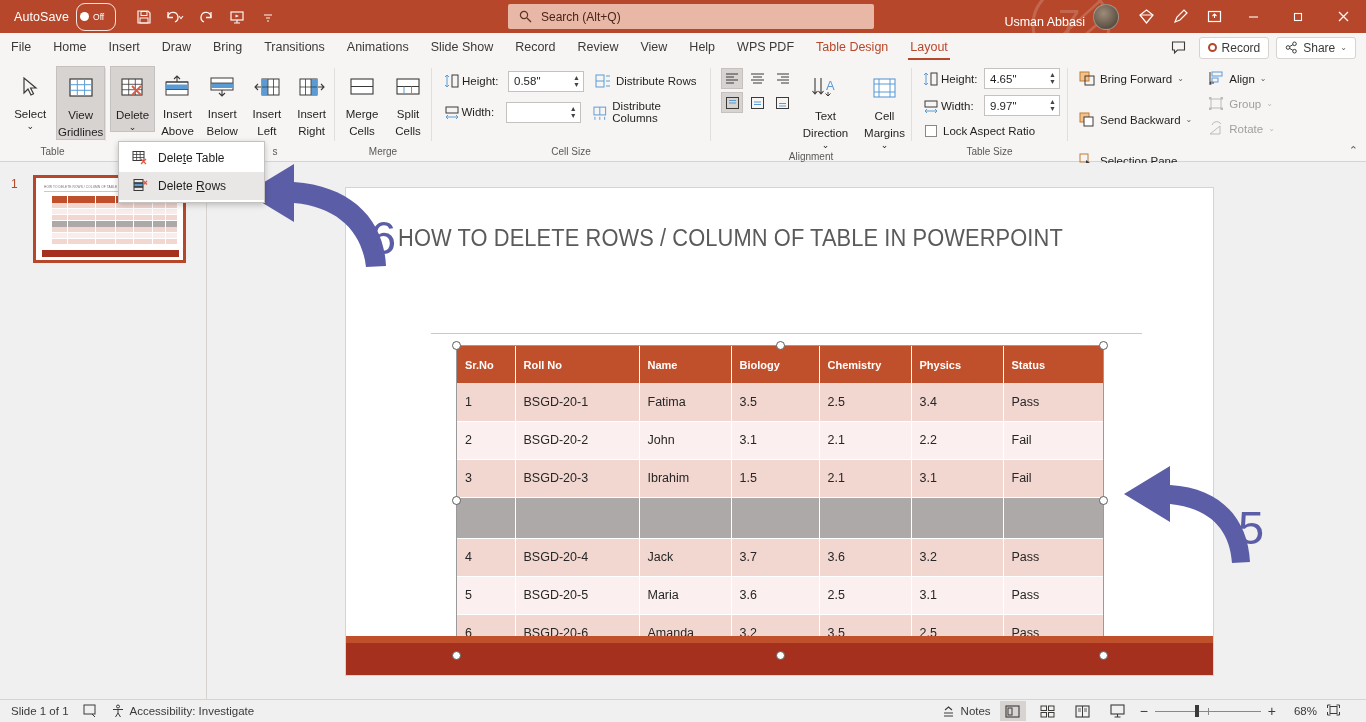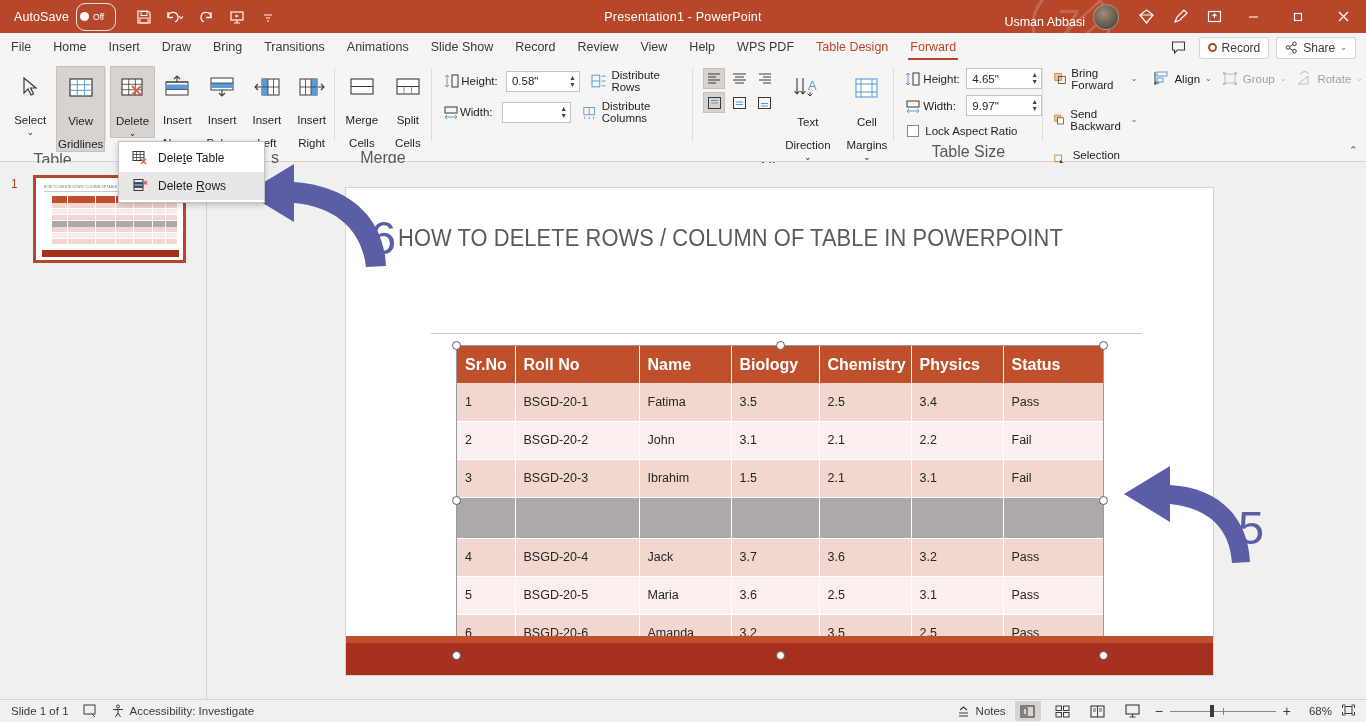--- a/index.html
+++ b/index.html
@@ -95,30 +95,30 @@
 
   
   .ribbon {
     position:absolute; left:0; top:62px; width:1366px; height:100px;
     background:#f7f5f4; border-bottom:1px solid #d6d3d1;
     display:flex; align-items:stretch;
   }
   .rgroup { position:relative; display:flex; flex-direction:column; }
   .rgroup .gbody { flex: 1; display:flex; align-items:flex-start; padding-top: 4px; }
   .rgroup .glabel {
-    height: 17px; line-height: 15px; text-align:center; font-size: 16px; color:#5a5856;
+    height: 17px; line-height: 15px; text-align:center; font-size: 10px; color:#5a5856;
   }
   .gsep { width:1px; background:#e1dfdd; margin: 6px 0 20px 0; }
 
   .bigbtn {
     width: 56px; display:flex; flex-direction:column; align-items:center;
     padding-top: 4px; font-size: 11.5px; color:#201f1e; line-height: 13px; text-align:center;
   }
   .bigbtn .ic { height: 34px; display:flex; align-items:center; justify-content:center; }
-  .bigbtn .cap { margin-top: 10px; }
+  .bigbtn .cap { margin-top: 4px; }
   .bigbtn .chev { font-size: 9px; line-height: 8px; margin-top: 1px; }
   .bigbtn.sel { background:#d6d3d1; border:1px solid #c4c1bf; }
   .bigbtn.open { background:#d6d3d1; border:1px solid #c4c1bf; }
 
   .inline-ctl { display:flex; align-items:center; font-size:11.5px; color:#201f1e; height: 26px; }
   .spin {
     display:flex; align-items:center; border:1px solid #c4c1bf; background:#fff;
     height: 21px; width: 76px; padding-left: 5px; font-size: 11.5px;
   }
   .spin .val { flex:1; }
@@ -191,21 +191,21 @@
   .slide-foot::before { content:""; position:absolute; left:0; top:0; width:100%; height:7px; background:#c0502b; }
 
   
   .tblwrap { position:absolute; left: 111px; top: 158px; width: 646px; }
   table.ppt { border-collapse: collapse; width: 646px; table-layout: fixed; }
   table.ppt th, table.ppt td {
     font-size: 12.5px; color:#262626; text-align:left; vertical-align: middle;
     padding: 0 0 0 8px; height: 38px; border-right: 1.5px solid #fff;
   }
   table.ppt th {
-    background:#c0502b; color:#ffffff; font-weight:bold; height: 37px; font-size: 16px;
+    background:#c0502b; color:#ffffff; font-weight:bold; height: 37px; font-size: 11px;
   }
   table.ppt tr.r-a td { background:#f2d7d1; }
   table.ppt tr.r-b td { background:#fbf0ef; }
   table.ppt tr.r-sel td { background:#ada9a8; height: 41px; }
   table.ppt th:last-child, table.ppt td:last-child { border-right:none; }
   table.ppt tr td { border-bottom: 1.5px solid #fff; }
 
   
   .handle {
     position:absolute; width: 9px; height: 9px; border-radius:50%;
@@ -217,21 +217,21 @@
   .anno { position:absolute; pointer-events:none; }
   .num { position:absolute; color:#5b5ea6; font-size: 47px; font-family:"Liberation Sans", sans-serif; }
 
   
   .statusbar {
     position:absolute; left:0; bottom:0; width:1366px; height:23px;
     background:#f0f0f0; border-top:1px solid #d6d3d1;
     display:flex; font-size:11.5px; color:#3b3a39;
   }
   .sb-left { display:flex; align-items:center; gap:14px; padding-left: 11px; }
-  .sb-right { margin-left:auto; display:flex; align-items:center; gap:9px; padding-right: 10px; }
+  .sb-right { margin-left:auto; display:flex; align-items:center; gap:9px; padding-right: 25px; }
   .view-btn { width: 26px; height: 20px; display:flex; align-items:center; justify-content:center; }
   .view-btn.on { background:#d6d3d1; }
   .zoomslider { display:flex; align-items:center; gap:7px; }
   .zs-track { position:relative; width: 106px; height: 12px; display:flex; align-items:center; }
   .zs-track .line { width:100%; height:1px; background:#888; }
   .zs-track .mid { position:absolute; left: 50%; width:1px; height:7px; background:#888; }
   .zs-track .knob { position:absolute; left: 38%; width:4px; height:12px; background:#3b3a39; }
   .zoom-val { width: 32px; text-align:right; }
 </style>
 </head>
@@ -286,20 +286,27 @@
         <svg width="14" height="14" viewBox="0 0 14 14">
             <path d="M3 5 h8 M5 8 h4 M6.5 10.5 l.5 .6 .5-.6" stroke="#fff" stroke-width="1.2" fill="none"></path>
           </svg>
       </span>
     </div>
 
     <div class="tb-title">
       <span>Presentation1  -  PowerPoint</span>
     </div>
 
+    <div class="search-box">
+      <svg width="13" height="13" viewBox="0 0 13 13">
+          <circle cx="5" cy="5" r="3.6" fill="none" stroke="#5b3226" stroke-width="1.2"></circle>
+          <path d="M8 8 L12 12" stroke="#5b3226" stroke-width="1.2"></path>
+        </svg>
+      <span>Search (Alt+Q)</span>
+    </div>
 
     <div class="tb-right">
       <span class="user-name">Usman Abbasi</span>
       <span class="avatar"></span>
       <span class="tb-btn">
         <svg width="17" height="17" viewBox="0 0 17 17">
             <path d="M8.5 2 L15 7 L8.5 15 L2 7 Z" fill="none" stroke="#fff" stroke-width="1.2"></path>
             <path d="M2 7 h13" stroke="#fff" stroke-width="1"></path>
           </svg>
       </span>
@@ -340,21 +347,21 @@
     <span class="tab">Bring</span>
     <span class="tab">Transitions</span>
     <span class="tab">Animations</span>
     <span class="tab">Slide Show</span>
     <span class="tab">Record</span>
     <span class="tab">Review</span>
     <span class="tab">View</span>
     <span class="tab">Help</span>
     <span class="tab">WPS PDF</span>
     <span class="tab ctx">Table Design</span>
-    <span class="tab active">Forward</span>
+    <span class="tab active">Layout</span>
 
     <div class="tabstrip-right">
       <span class="cmt-btn">
         <svg width="15" height="15" viewBox="0 0 15 15">
             <path d="M1.5 2 h12 v8 h-7 l-3 3 v-3 h-2 z" fill="none" stroke="#3b3a39" stroke-width="1.1"></path>
           </svg>
       </span>
       <span class="rec-btn">
         <span class="rec-dot"></span>
         <span>Record</span>
@@ -539,20 +546,21 @@
           <span class="smallbtn" style="margin-left:8px">
             <svg width="16" height="16" viewBox="0 0 16 16">
                 <rect x="2" y="3" width="12" height="8" fill="none" stroke="#5b9bd5" stroke-width="1"></rect>
                 <path d="M8 3 V11" stroke="#5b9bd5" stroke-width="1"></path>
                 <path d="M3 13 V16 M8 13 V16 M13 13 V16" stroke="#5b9bd5" stroke-width="1"></path>
               </svg>
             <span>Distribute Columns</span>
           </span>
         </div>
       </div>
+      <div class="glabel">Cell Size</div>
     </div>
     <div class="gsep"></div>
 
     <div class="rgroup" style="width:200px">
       <div class="gbody" style="padding-left:10px;gap:6px;padding-top:6px">
         <div class="align-grid">
           <div class="align-row">
             <span class="abtn on">
                 <svg width="15" height="13" viewBox="0 0 15 13">
                   <path d="M1 2 H13 M1 5 H9 M1 8 H13 M1 11 H9" stroke="#3b3a39" stroke-width="1.1"></path>
@@ -682,21 +690,21 @@
             <span class="chev-s">⌄</span>
           </span>
           <span class="smallbtn">
             <svg width="16" height="15" viewBox="0 0 16 15">
                 <rect x="1" y="1" width="8" height="8" fill="none" stroke="#c07d34" stroke-width="1"></rect>
                 <path d="M7 7 L7 14 L9 12 L10.5 15 L12 14.2 L10.5 11.6 L13 11.6 Z" fill="#3b3a39"></path>
               </svg>
             <span>Selection Pane</span>
           </span>
         </div>
-        <div style="display:flex;flex-direction:row;gap:4px">
+        <div style="display:flex;flex-direction:column;gap:4px">
           <span class="smallbtn">
             <svg width="16" height="15" viewBox="0 0 16 15">
                 <rect x="4" y="1" width="10" height="4" fill="none" stroke="#5b9bd5" stroke-width="1"></rect>
                 <rect x="4" y="7" width="6" height="4" fill="none" stroke="#5b9bd5" stroke-width="1"></rect>
                 <path d="M2 1 V14 M2 12 H6 M3 10.5 L2 12 L3 13.5" stroke="#3b3a39" stroke-width="1" fill="none"></path>
               </svg>
             <span>Align</span>
             <span class="chev-s">⌄</span>
           </span>
           <span class="smallbtn dis">

